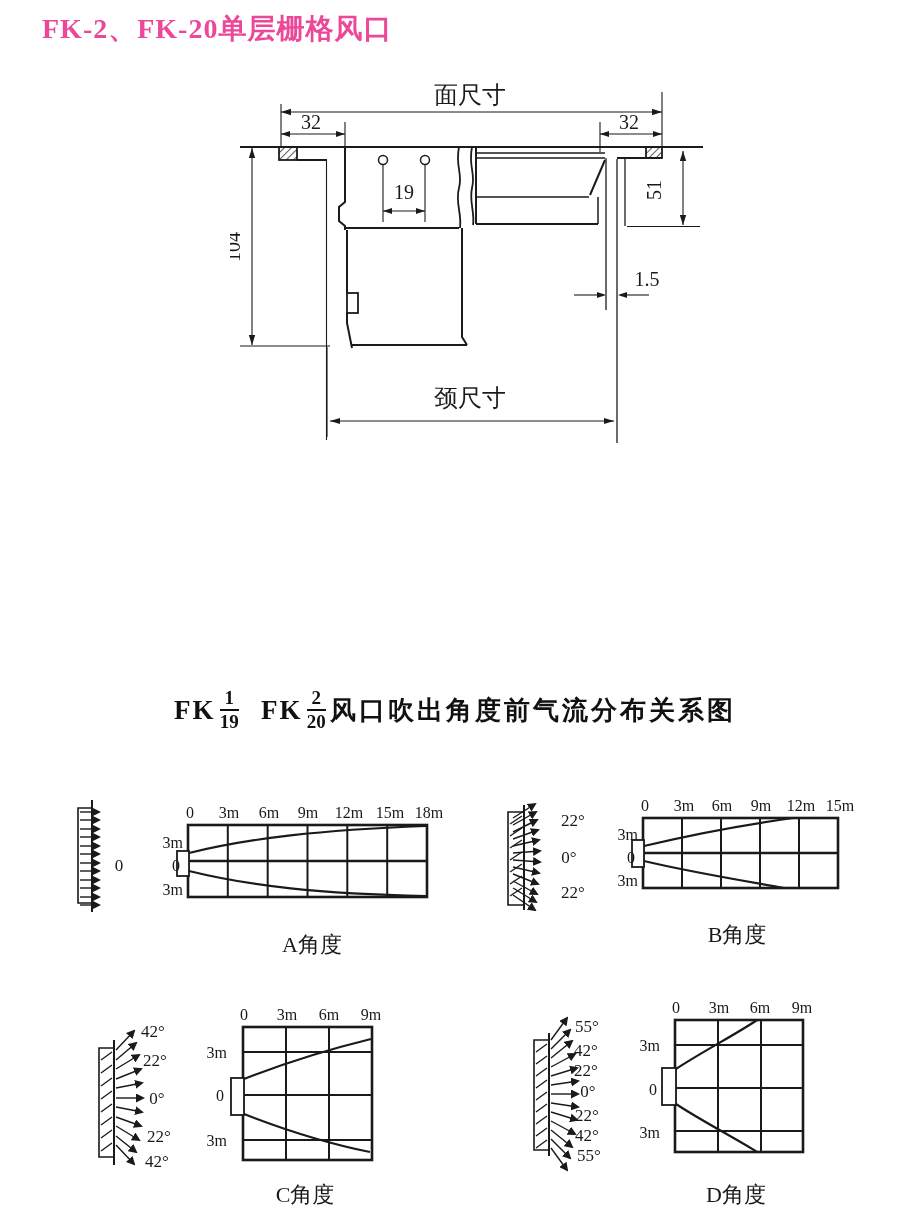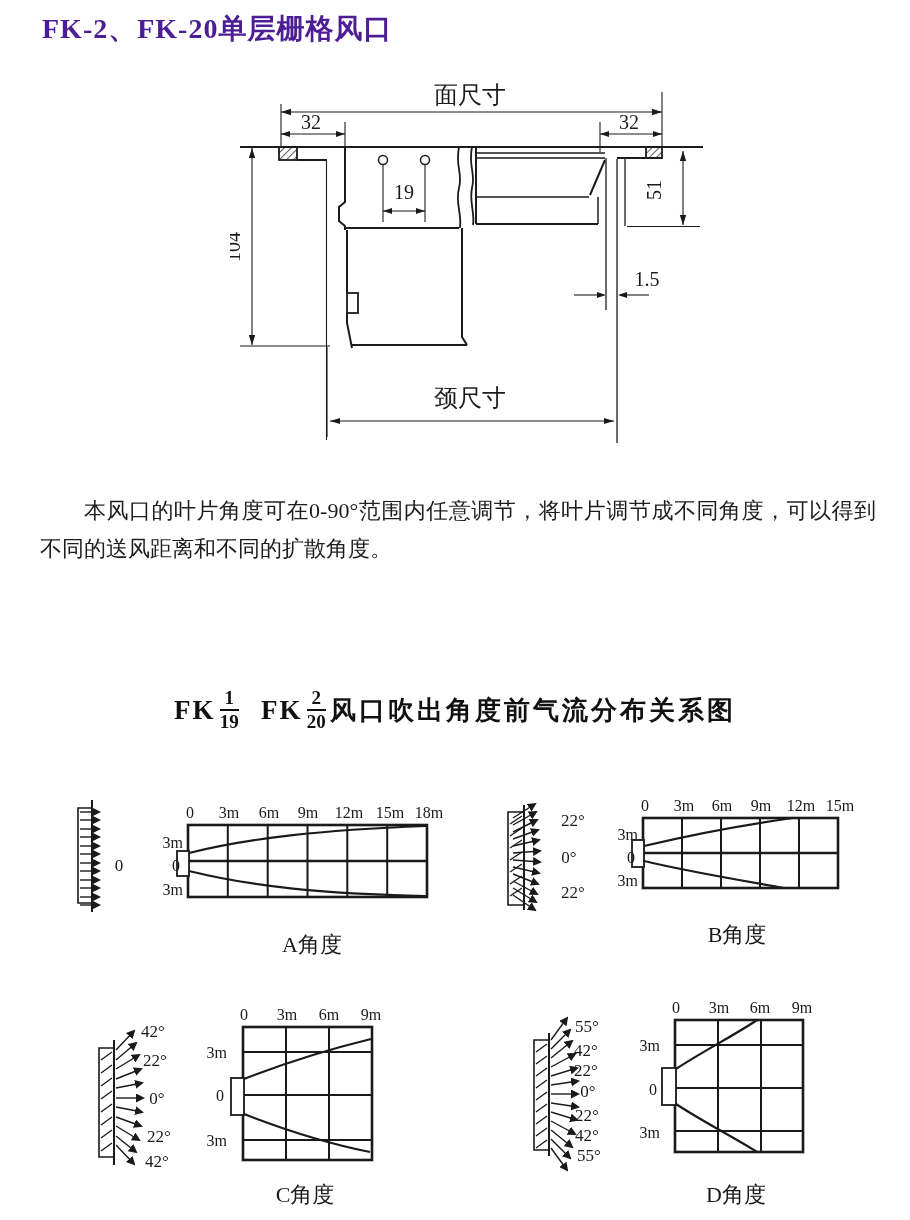--- a/index.html
+++ b/index.html
@@ -2,21 +2,21 @@
 <html><head>
 <meta charset="utf-8">
 <style>
   html,body{margin:0;padding:0;background:#ffffff;}
   body{
     width:910px;height:1220px;position:relative;overflow:hidden;
     font-family:"Liberation Serif","DejaVu Serif",serif;color:#1a1a1a;
   }
   .page-title{
     position:absolute;left:42px;top:10px;font-size:28px;font-weight:bold;
-    letter-spacing:1px;color:#4c1d95;
+    letter-spacing:1px;color:#ec4899;
   }
   svg{position:absolute;}
   svg text{font-family:"Liberation Serif","DejaVu Serif",serif;fill:#1a1a1a;}
   .body-text{
     position:absolute;left:40px;top:492px;width:836px;
     font-size:22px;line-height:38px;text-align:justify;color:#1d1d1d;
   }
   .body-text p{margin:0;text-indent:2em;}
   .section-heading{
     position:absolute;left:0;top:684px;width:910px;height:52px;
@@ -117,21 +117,20 @@
   <text x="311" y="129" font-size="20" text-anchor="middle">32</text>
   <text x="629" y="129" font-size="20" text-anchor="middle">32</text>
   <text x="404" y="199" font-size="20" text-anchor="middle">19</text>
   <text x="240" y="247" font-size="20" text-anchor="middle" transform="rotate(-90 240 247)">104</text>
   <text x="661" y="190" font-size="20" text-anchor="middle" transform="rotate(-90 661 190)">51</text>
   <text x="647" y="286" font-size="20" text-anchor="middle">1.5</text>
   <text x="470" y="406" font-size="24" text-anchor="middle">颈尺寸</text>
 </svg>
 
 <div class="body-text">
-  <p>本风口的叶片角度可在0-90°范围内任意调节，将叶片调节成不同角度，可以得到不同的送风距离和不同的扩散角度。</p>
 </div>
 
 <div class="section-heading">
   <span class="fk">FK</span>
   <span class="frac">
     <span class="num">1</span>
     <span class="den">19</span>
   </span>
   <span class="fk">FK</span>
   <span class="frac">

